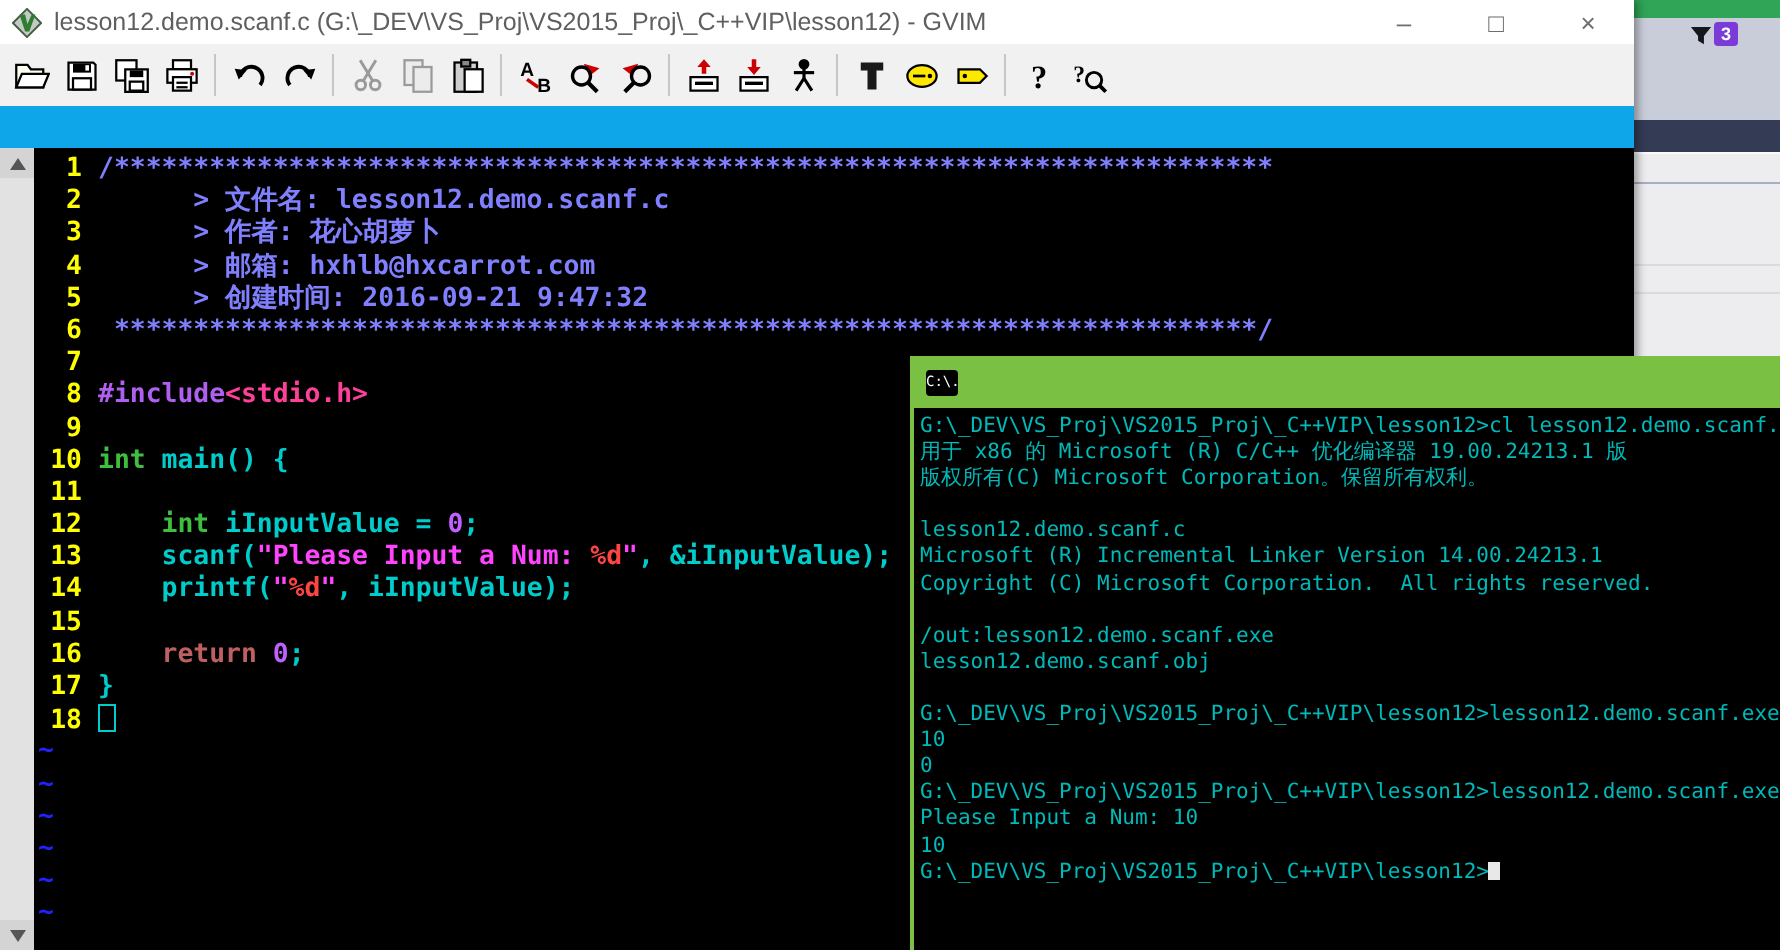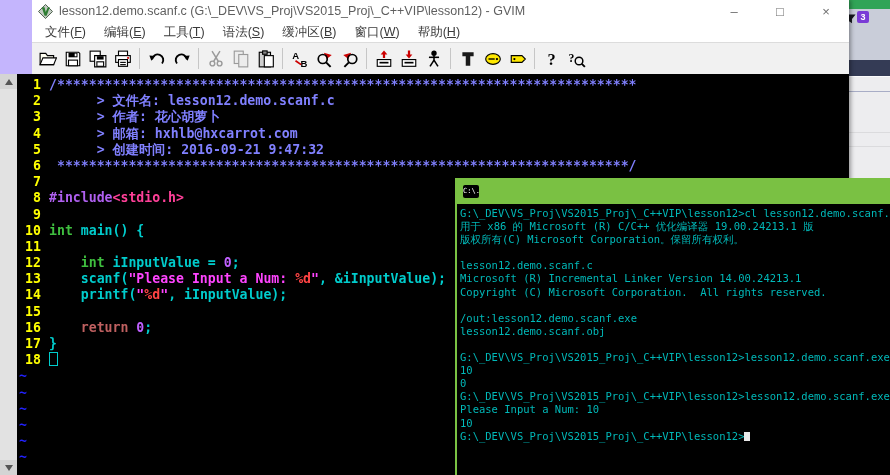--- a/index.html
+++ b/index.html
@@ -11,22 +11,22 @@
   .bg-top{height:9px;background:#30a457;}
   .bg-mid{position:relative;height:51px;background:#c9cdd9;}
   .bg-funnel{position:absolute;left:29px;top:2px;width:11px;height:11px;}
   .bg-badge{position:absolute;left:41px;top:2px;width:12px;height:12px;background:#7a3bd6;
             color:#fff;font-size:9px;font-weight:bold;text-align:center;line-height:12px;border-radius:2px;}
   .bg-navy{height:16px;background:#343b55;}
   .bg-list{position:relative;height:102px;background:#ededef;border-top:1px solid #fbfbfc;}
   .bg-line{position:absolute;left:0;right:0;height:1px;}
 
   
-  .gvim{position:absolute;left:0;top:0;width:817px;height:475px;background:#c4b5fd;z-index:1;
-        box-shadow:2px 0 4px rgba(0,0,0,.35);padding-left:32px;}
+  .gvim{position:absolute;left:0;top:0;width:817px;height:475px;background:#0ea5e9;z-index:1;
+        box-shadow:2px 0 4px rgba(0,0,0,.35);}
   .titlebar{height:22px;background:#ffffff;display:flex;align-items:center;padding-left:6px;gap:6px;}
   .title-text{font-size:12.5px;color:#5f5f5f;white-space:nowrap;overflow:hidden;}
   .wctrl{margin-left:auto;display:flex;height:22px;}
   .wbtn{width:46px;height:22px;display:flex;align-items:center;justify-content:center;
         color:#6e6e6e;font-size:13px;cursor:default;}
   .menubar{height:20px;background:#ffffff;display:flex;align-items:center;padding-left:4px;
            font-size:12.5px;color:#3a3a3a;border-bottom:1px solid #dcdcdc;}
   .mitem{padding:0 9px;white-space:nowrap;}
   .mitem u{text-decoration:underline;}
   .toolbar{height:31px;background:#f1f1f1;display:flex;align-items:center;padding-left:3px;}
@@ -90,29 +90,20 @@
         <path d="M8 0.5 15.5 8 8 15.5 0.5 8Z" fill="#c2cbc2" stroke="#445a44"></path>
         <path d="M4 3.5h3l1.2 5L10.5 3.5h2L9.2 12.5H7Z" fill="#2e7d32"></path>
       </svg>
       <span class="title-text">lesson12.demo.scanf.c (G:\_DEV\VS_Proj\VS2015_Proj\_C++VIP\lesson12) - GVIM</span>
       <div class="wctrl">
           <div class="wbtn">–</div>
           <div class="wbtn">□</div>
           <div class="wbtn">×</div>
         </div>
     </div>
-    <div class="menubar">
-        <div class="mitem">文件(<u>F</u>)</div>
-        <div class="mitem">编辑(<u>E</u>)</div>
-        <div class="mitem">工具(<u>T</u>)</div>
-        <div class="mitem">语法(<u>S</u>)</div>
-        <div class="mitem">缓冲区(<u>B</u>)</div>
-        <div class="mitem">窗口(<u>W</u>)</div>
-        <div class="mitem">帮助(<u>H</u>)</div>
-      </div>
     <div class="toolbar">
         <div class="tbtn">
           <svg viewBox="0 0 16 16">
             <path d="M1 13V3h5l1.5 2H13v8Z" fill="#fffff2" stroke="#000"></path>
             <path d="M1 13 3.5 7h12L13 13Z" fill="#fff" stroke="#000"></path>
           </svg>
         </div>
         <div class="tbtn">
           <svg viewBox="0 0 16 16">
             <path d="M2 2h11l1 1v11H2Z" fill="#fff" stroke="#000"></path>

